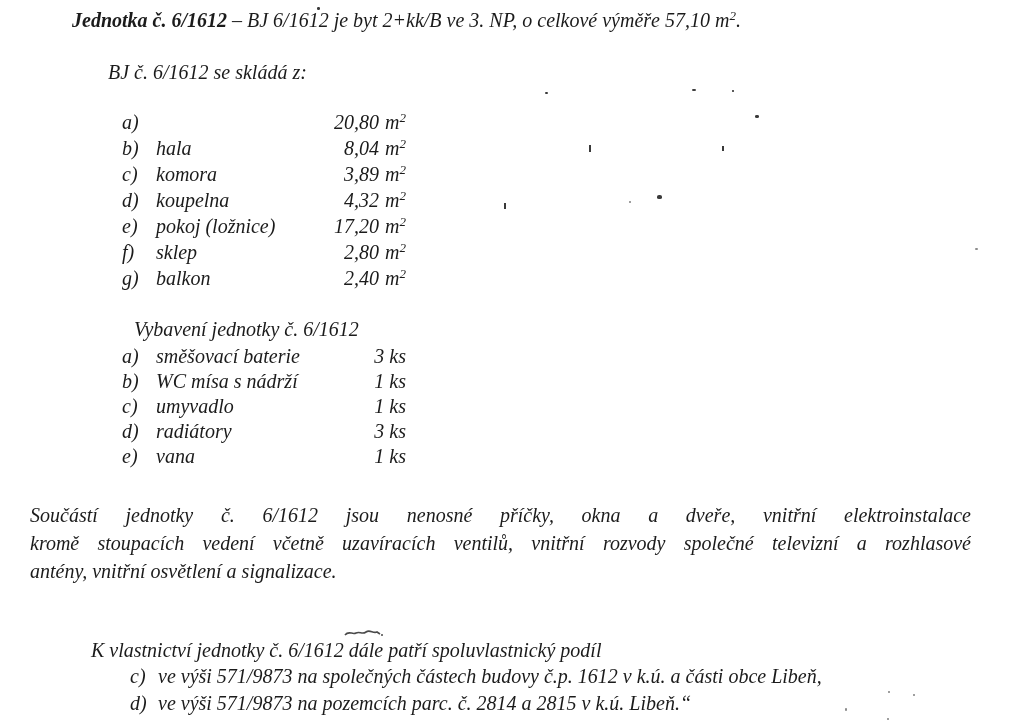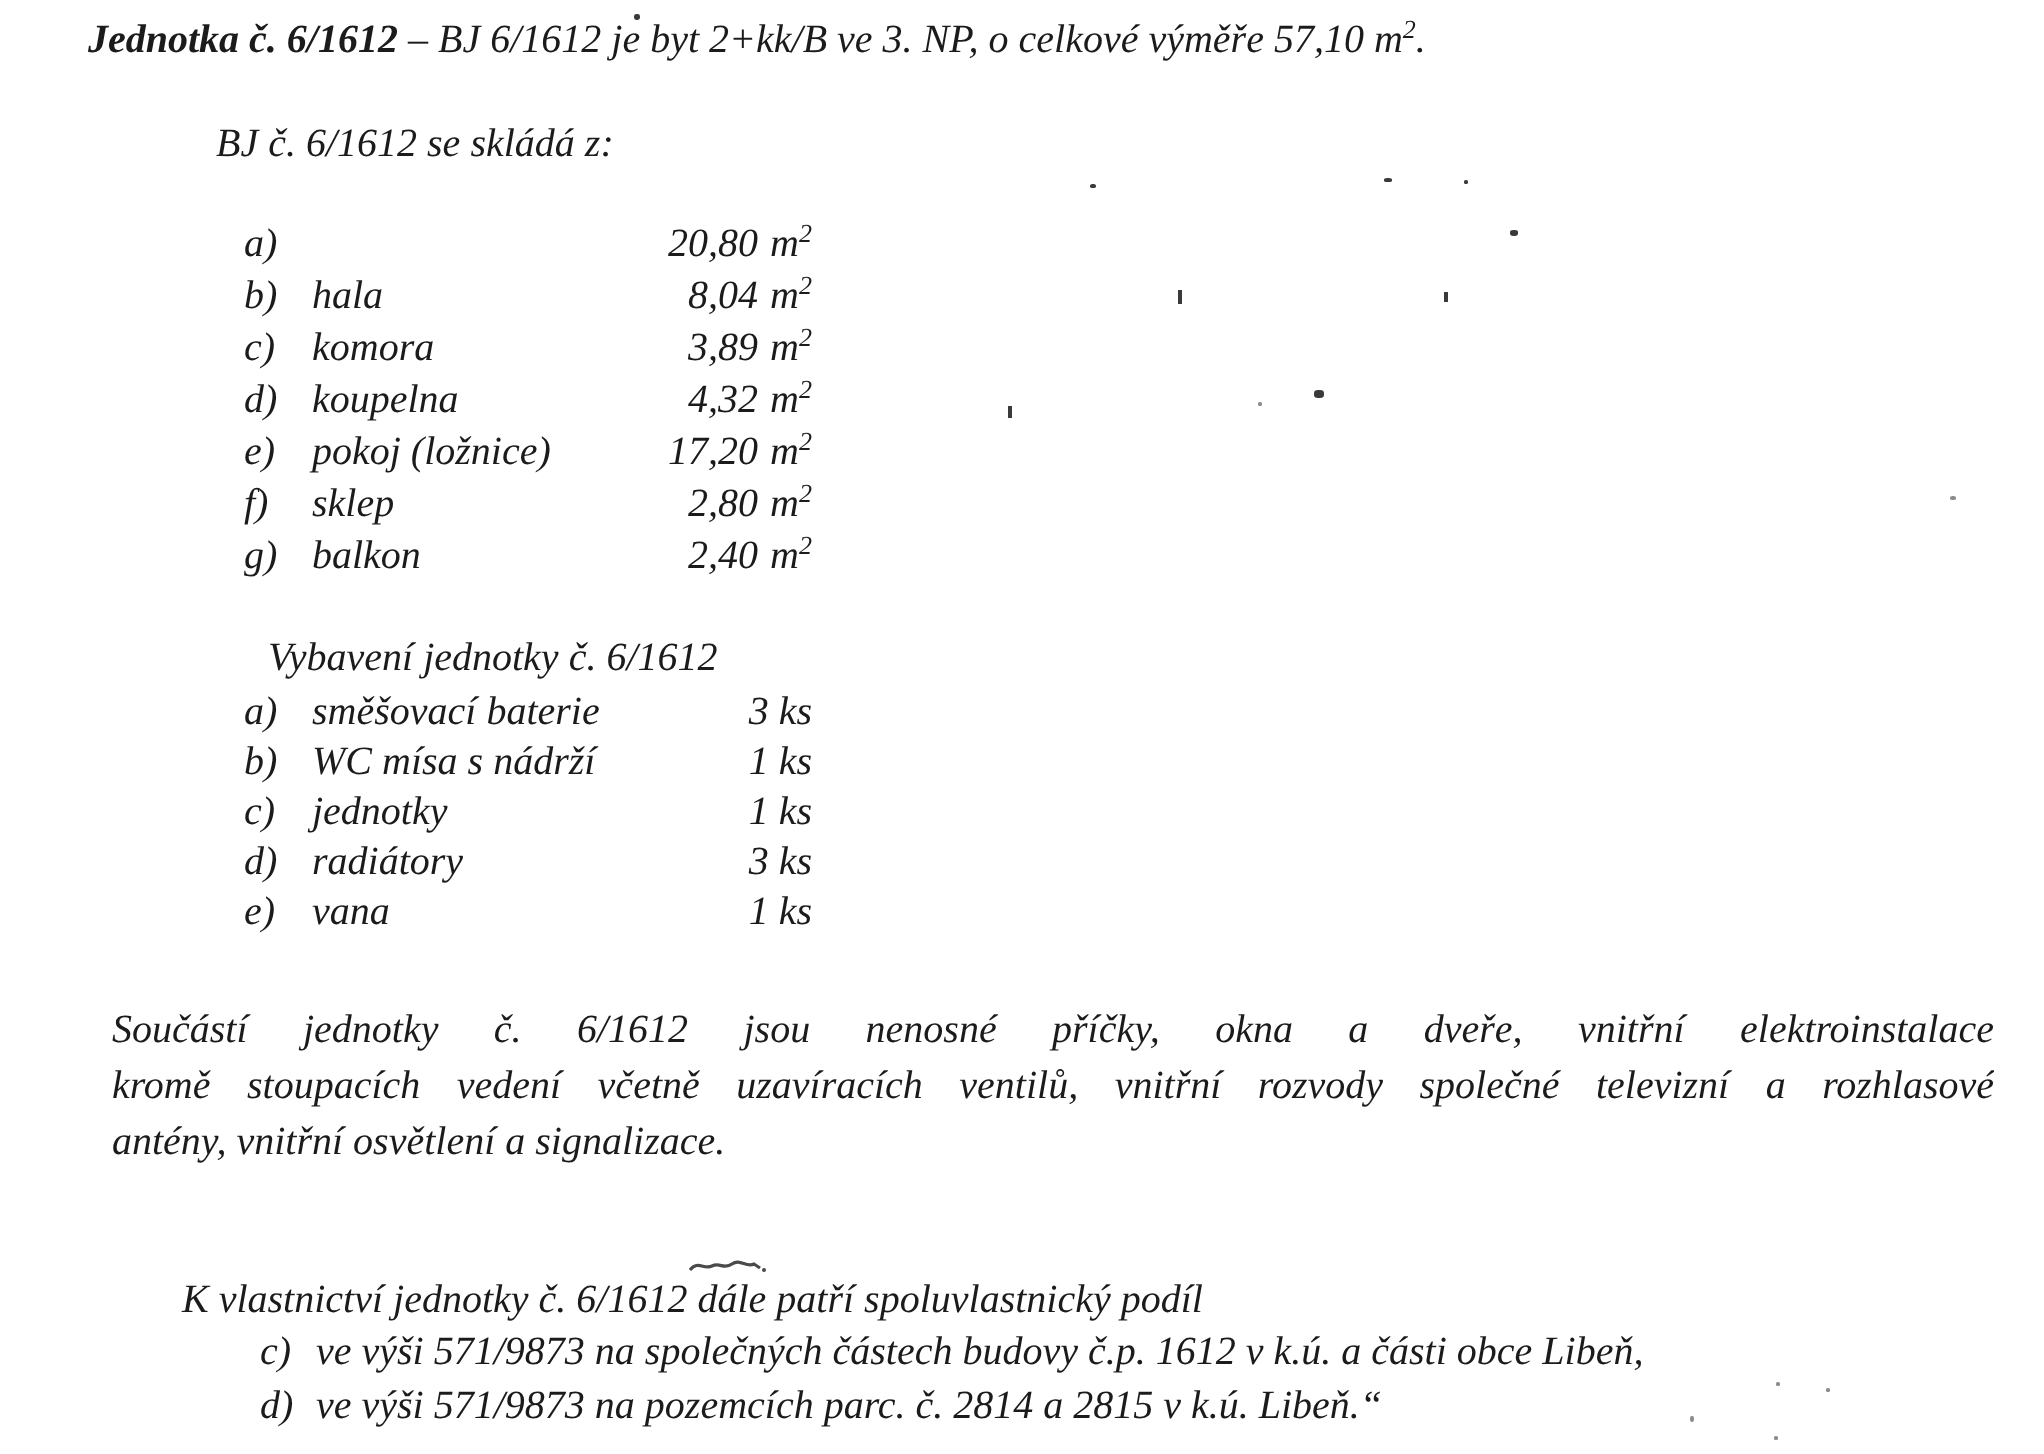--- a/index.html
+++ b/index.html
@@ -16,36 +16,36 @@
   }
   .abs { position: absolute; }
   .bold-seg { font-weight: 700; }
   sup.sq {
     font-size: 13px;
     line-height: 0;
     vertical-align: 7px;
     font-style: italic;
   }
   
-  .title { left: 44px; top: 6px; line-height: 28px; white-space: nowrap; }
+  .title { left: 72px; top: 6px; line-height: 28px; white-space: nowrap; }
   
   .comp-heading { left: 108px; top: 59px; line-height: 26px; }
   
   .room-table { left: 122px; top: 109px; width: 284px; }
   .room-table .row { display: flex; height: 26px; line-height: 26px; }
   
   .equip-heading { left: 134px; top: 316px; line-height: 26px; }
   .equip-table { left: 122px; top: 344px; width: 284px; }
   .equip-table .row { display: flex; height: 25px; line-height: 25px; }
   .ltr { width: 34px; flex: 0 0 34px; }
   .lbl { flex: 1 1 auto; }
   .val { flex: 0 0 auto; margin-left: auto; white-space: nowrap; }
   .unit { margin-left: 6px; }
   
-  .para-components { left: 56px; top: 501px; width: 941px; }
+  .para-components { left: 30px; top: 501px; width: 941px; }
   .jline {
     height: 28px;
     line-height: 28px;
     text-align: justify;
     text-align-last: justify;
     overflow: hidden;
     white-space: nowrap; 
   }
   .jline.lastline { text-align: right; text-align-last: left; }
   
@@ -120,21 +120,21 @@
       <span class="lbl">směšovací baterie</span>
       <span class="val">3 ks</span>
     </div>
     <div class="row">
       <span class="ltr">b)</span>
       <span class="lbl">WC mísa s nádrží</span>
       <span class="val">1 ks</span>
     </div>
     <div class="row">
       <span class="ltr">c)</span>
-      <span class="lbl">jednotky</span>
+      <span class="lbl">umyvadlo</span>
       <span class="val">1 ks</span>
     </div>
     <div class="row">
       <span class="ltr">d)</span>
       <span class="lbl">radiátory</span>
       <span class="val">3 ks</span>
     </div>
     <div class="row">
       <span class="ltr">e)</span>
       <span class="lbl">vana</span>

